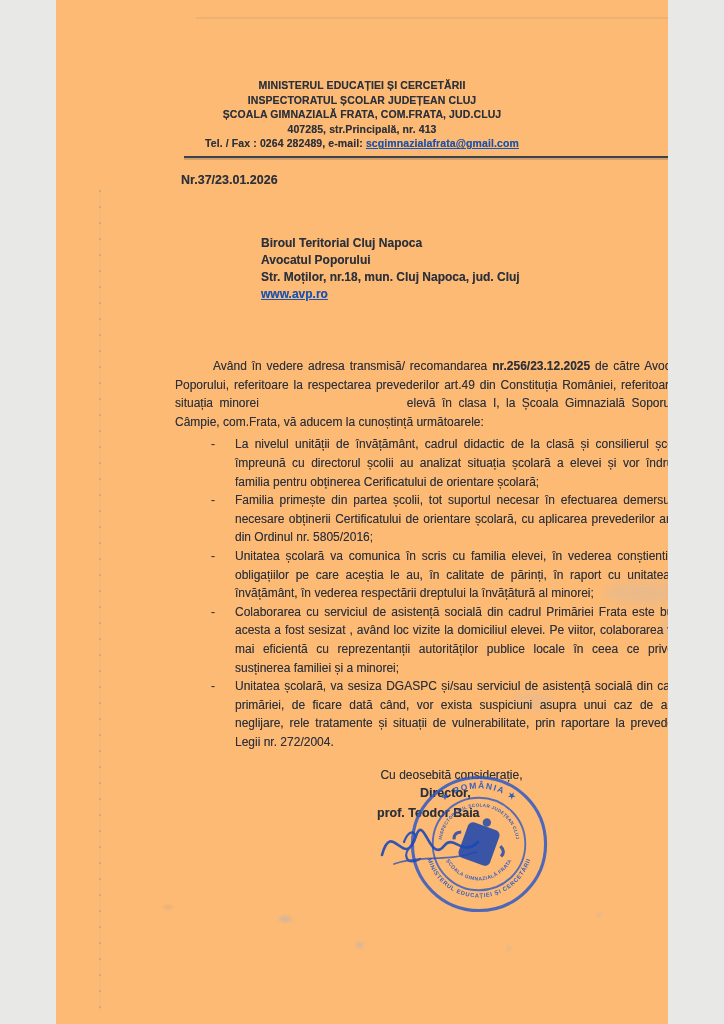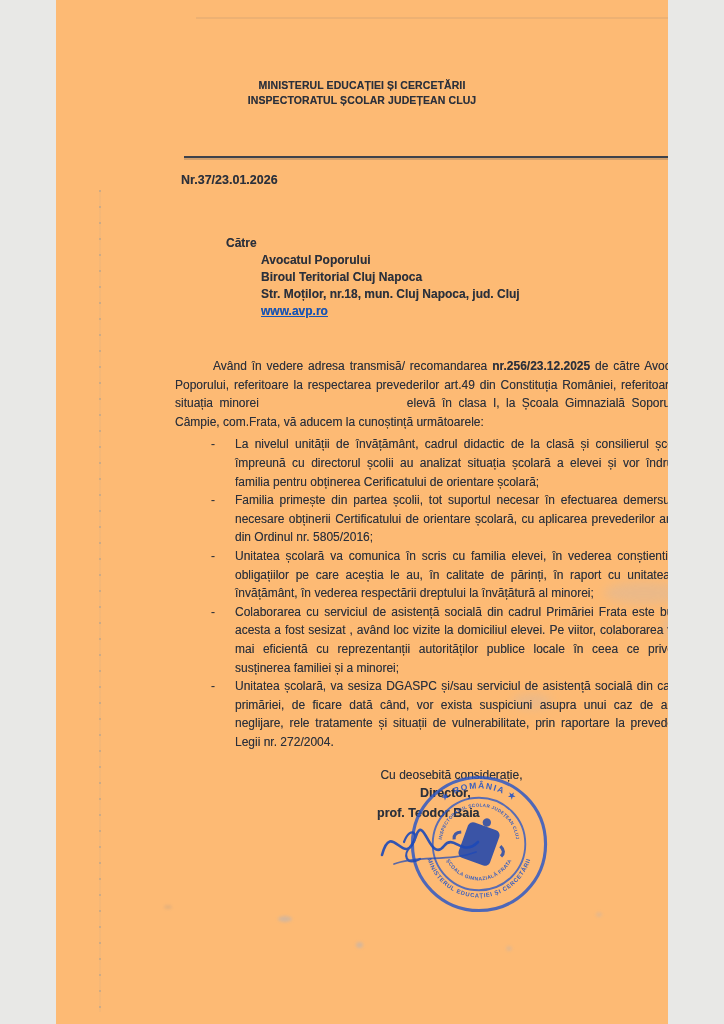--- a/index.html
+++ b/index.html
@@ -111,30 +111,32 @@
   <div class="speck s4"></div>
   <div class="speck s5"></div>
   <div class="speck s6"></div>
   <div class="speck s7"></div>
   <div class="speck s8"></div>
   <div class="speck s9"></div>
 
   <div class="letterhead txt">
     <div>MINISTERUL EDUCAȚIEI ȘI CERCETĂRII</div>
     <div>INSPECTORATUL ȘCOLAR JUDEȚEAN CLUJ</div>
+    <div>ȘCOALA GIMNAZIALĂ FRATA, COM.FRATA, JUD.CLUJ</div>
+    <div>407285, str.Principală, nr. 413</div>
+    <div><span>Tel. / Fax : 0264 282489, e-mail: </span><a class="email-link" href="#">scgimnazialafrata@gmail.com</a></div>
   </div>
   <div class="head-rule"></div>
 
   <div class="ref-number txt">Nr.37/23.01.2026</div>
 
   <div class="recipient txt">
-    <div>Către</div>
     <div class="details">
+      <div>Biroul Teritorial Cluj Napoca</div>
       <div>Avocatul Poporului</div>
-      <div>Biroul Teritorial Cluj Napoca</div>
       <div>Str. Moților, nr.18, mun. Cluj Napoca, jud. Cluj</div>
       <div><a class="website-link" href="#">www.avp.ro</a></div>
     </div>
   </div>
 
   <div class="content-column txt">
     <p class="intro"><span>Având în vedere adresa transmisă/ recomandarea </span><b>nr.256/23.12.2025</b><span> de către Avocatul Poporului, referitoare la respectarea prevederilor art.49 din Constituția României, referitoare la situația minorei</span><span class="redacted-gap"></span><span>elevă în clasa I, la Școala Gimnazială Soporu de Câmpie, com.Frata, vă aducem la cunoștință următoarele:</span></p>
 
     <ul class="bullets">
       <li><span class="dash">-</span><span>La nivelul unității de învățământ, cadrul didactic de la clasă și consilierul școlar, împreună cu directorul școlii au analizat situația școlară a elevei și vor îndruma familia pentru obținerea Cerificatului de orientare școlară;</span></li>

